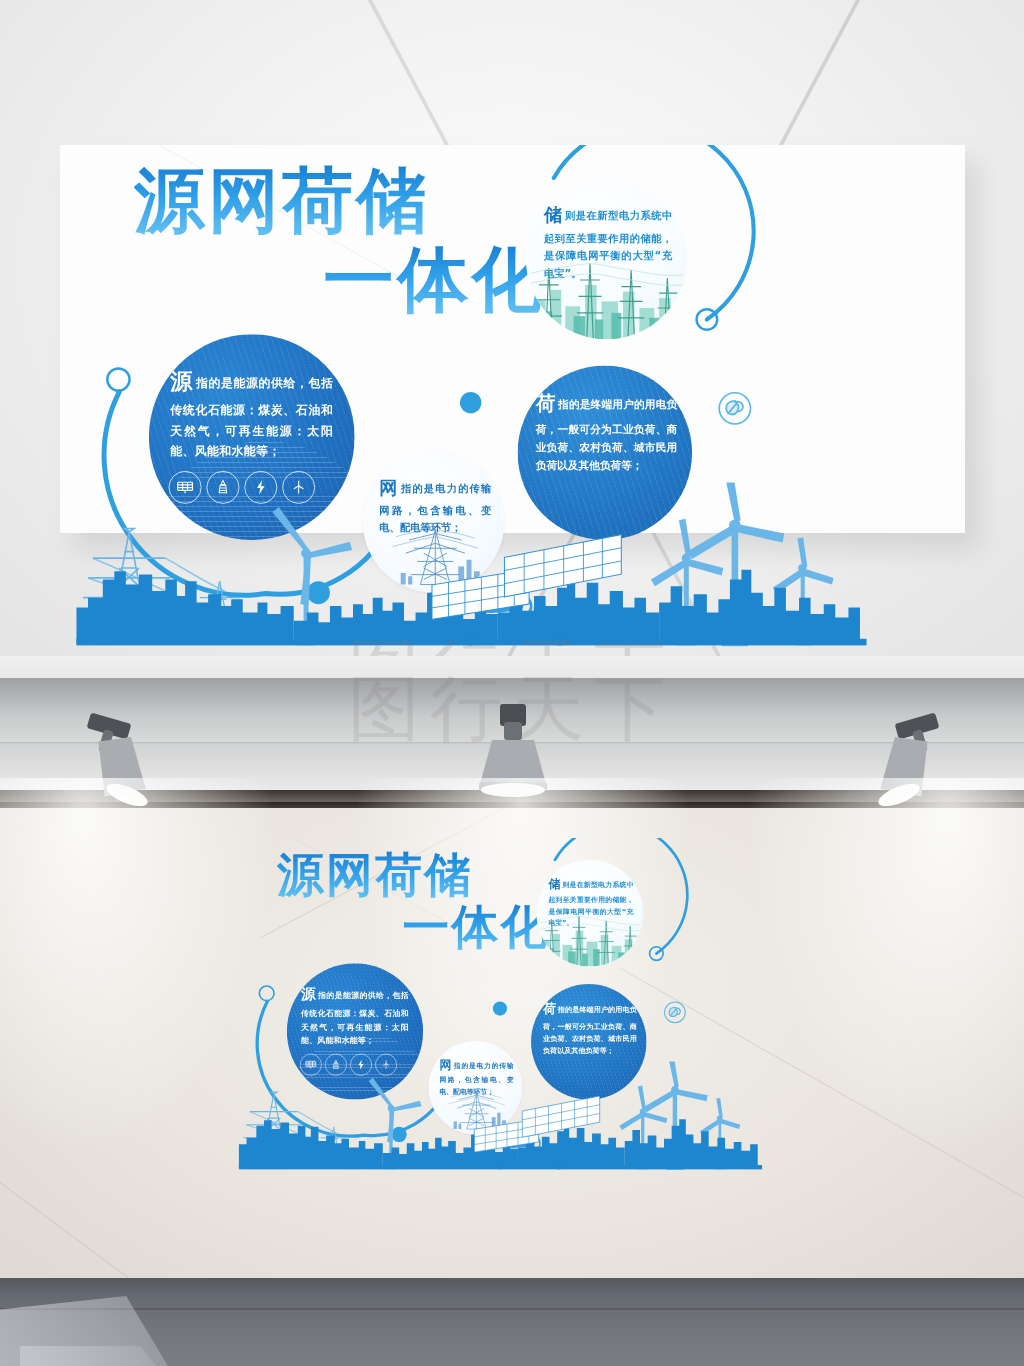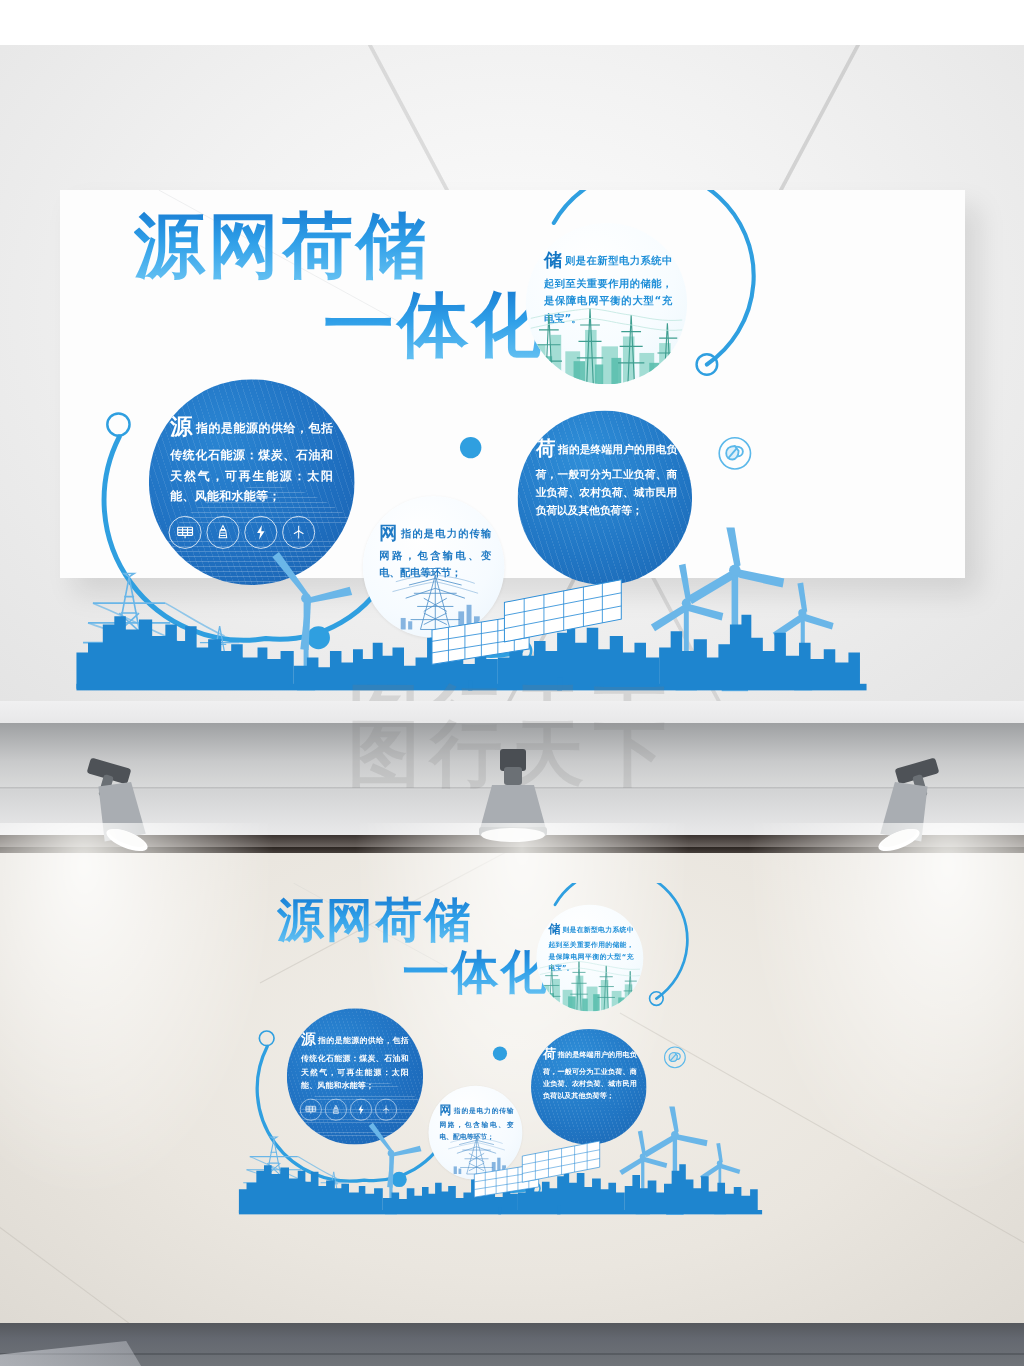--- a/index.html
+++ b/index.html
@@ -1,20 +1,20 @@
 <!DOCTYPE html>
 <html><head>
 <meta charset="utf-8">
 <title>源网荷储一体化文化墙</title>
 <style>
   * { margin:0; padding:0; box-sizing:border-box; }
   html,body{ width:1024px; height:1366px; overflow:hidden; font-family:"DejaVu Sans","Liberation Sans",sans-serif; }
   body{ background:#ffffff; }
 
-  .page{ position:relative; width:1024px; height:1314px;margin-top:45px; }
+  .page{ position:relative; width:1024px; height:1314px; }
 
   
   .top-section{
     position:absolute; left:0; top:0; width:1024px; height:656px;
     background:
       radial-gradient(ellipse at 50% 40%, #fcfcfc 0%, #f2f2f2 45%, #e4e4e4 100%);
   }
   .top-section .diag{
     position:absolute; inset:0; overflow:hidden; pointer-events:none;
   }
@@ -102,21 +102,21 @@
   }
   .floor-dark-seam{
     position:absolute; left:0; top:655px; width:1024px; height:2px;
     background:rgba(40,42,46,.28);
   }
 
   
   .watermark{
     position:absolute; left:50%; transform:translateX(-50%);
     font-family:"DejaVu Serif","Liberation Serif",serif;
-    font-size:72px; letter-spacing:10px; font-weight:700;
+    font-size:72px; letter-spacing:10px; font-weight:400;
     color:rgba(120,120,120,.20);
     white-space:nowrap; pointer-events:none; user-select:none;
   }
   .wm-top{ top:625px; }
   .wm-room{ top:5px; color:rgba(120,120,120,.17); }
 
   
   .art{ position:absolute; transform-origin: 0 0; }
   .art-inner{ position:relative; width:1100px; height:620px; }
 

